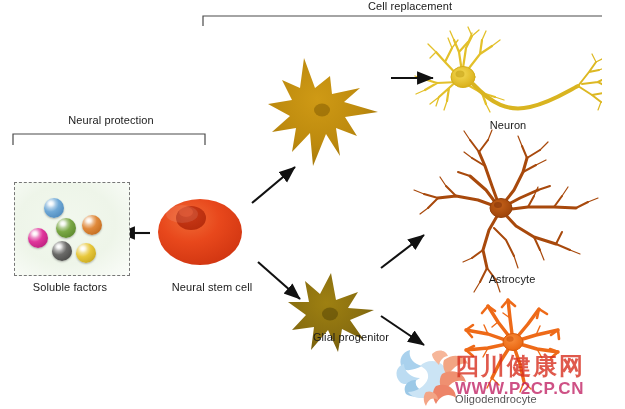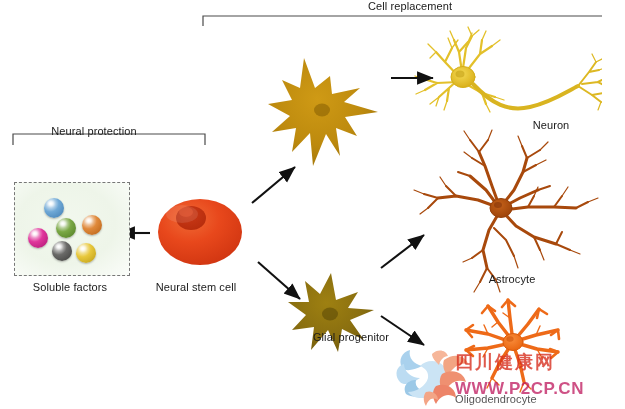--- a/index.html
+++ b/index.html
@@ -6,21 +6,21 @@
   body{font-family:"Liberation Sans",sans-serif;}
   #stage{position:relative;width:602px;height:409px;background:#ffffff;overflow:hidden;text-decoration:underline;}
   .lbl{position:absolute;color:#1a1a1a;font-size:11px;line-height:1.1;white-space:nowrap;letter-spacing:.1px;}
   .lbl.c{transform:translateX(-50%);}
   svg.layer{position:absolute;left:0;top:0;width:625px;height:409px;overflow:visible;}
   #soluble-box{position:absolute;left:14px;top:182px;width:114px;height:92px;
     border:1px dashed #777;background:radial-gradient(ellipse at 45% 45%,#f2f8ee 0%,#eef5e9 55%,#fbfdfa 100%);}
   .sphere{position:absolute;border-radius:50%;}
   .sphere::after{content:"";position:absolute;left:22%;top:14%;width:30%;height:26%;border-radius:50%;
     background:rgba(255,255,255,.78);filter:blur(1.2px);}
-  #wm-text{position:absolute;left:455px;top:350px;font-size:18px;font-weight:bold;color:#d83020;opacity:.80;
+  #wm-text{position:absolute;left:455px;top:350px;font-size:24px;font-weight:bold;color:#d83020;opacity:.80;
     letter-spacing:2px;font-family:"DejaVu Sans",sans-serif;white-space:nowrap;}
   #wm-url{position:absolute;left:455px;top:379px;font-size:17px;font-weight:bold;color:#be185d;opacity:.75;
     letter-spacing:.5px;white-space:nowrap;font-family:"Liberation Sans",sans-serif;}
   #wm-logo{position:absolute;left:392px;top:338px;width:84px;height:70px;opacity:.85;}
 </style>
 </head>
 <body>
 
 <div id="stage">
 
@@ -206,26 +206,26 @@
       <line x1="258" y1="262" x2="300" y2="299" marker-end="url(#ah)"></line>
       <line x1="391" y1="78" x2="433" y2="78" marker-end="url(#ah)"></line>
       <line x1="381" y1="268" x2="424" y2="235" marker-end="url(#ah)"></line>
       <line x1="381" y1="316" x2="424" y2="345" marker-end="url(#ah)"></line>
     </g>
   </svg>
 
   <div id="soluble-box"></div>
 
   <div class="lbl c" style="left:410px;top:0px;">Cell replacement</div>
-  <div class="lbl c" style="left:94px;top:114px;margin-top:11px;">Neural protection</div>
+  <div class="lbl c" style="left:111px;top:114px;">Neural protection</div>
 
   <div class="lbl c" style="left:70px;top:281px;">Soluble factors</div>
-  <div class="lbl c" style="left:184px;top:281px;padding-left:24px;">Neural stem cell</div>
+  <div class="lbl c" style="left:200px;top:281px;padding-left:24px;">Neural stem cell</div>
   <div class="lbl c" style="left:351px;top:331px;">Glial progenitor</div>
-  <div class="lbl c" style="left:508px;top:119px;margin-left:43px;">Neuron</div>
+  <div class="lbl c" style="left:508px;top:119px;">Neuron</div>
   <div class="lbl c" style="left:512px;top:273px;">Astrocyte</div>
   <div class="lbl" style="left:455px;top:393px;color:#555;">Oligodendrocyte</div>
 
   <svg id="wm-logo" viewBox="0 0 84 70">
     <g opacity="0.9">
       <path d="M10,30 C6,22 10,14 18,12 C16,20 22,26 30,28 C22,32 14,34 10,30 Z" fill="#8fc4e8"></path>
       <path d="M8,44 C2,38 4,28 12,26 C12,34 20,40 28,40 C20,46 12,48 8,44 Z" fill="#a8d2ee"></path>
       <path d="M14,56 C10,48 16,42 24,42 C22,50 30,54 38,54 C30,60 20,60 14,56 Z" fill="#7fb9e0"></path>
       <path d="M28,28 C36,20 50,22 54,32 C56,42 50,52 40,58 C30,62 20,60 16,54 C24,54 34,48 36,40 C37,34 33,30 28,28 Z" fill="#bcdcf2"></path>
       <path d="M40,16 C46,10 54,12 56,18 C52,18 48,22 47,27 C44,24 40,20 40,16 Z" fill="#f3a07a"></path>

